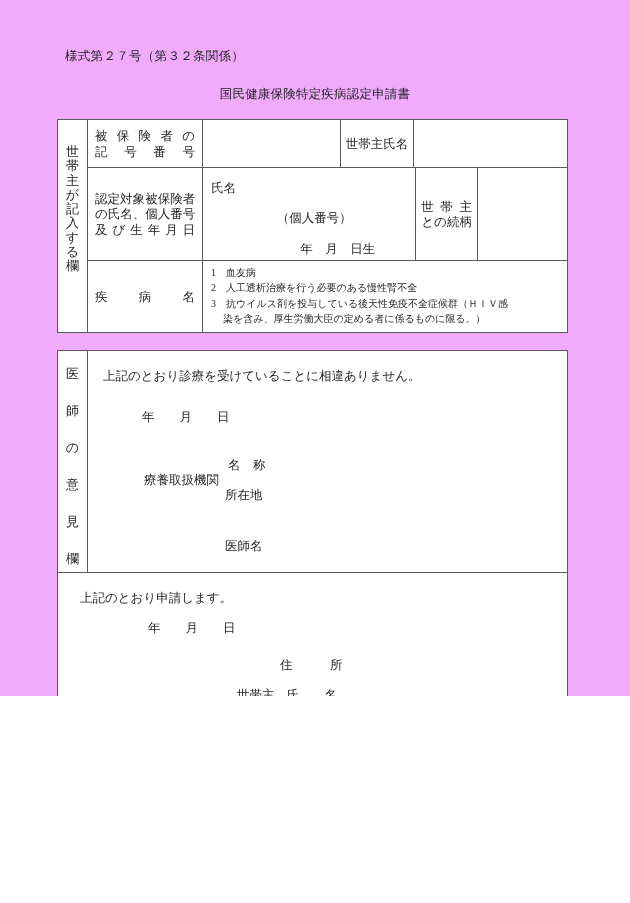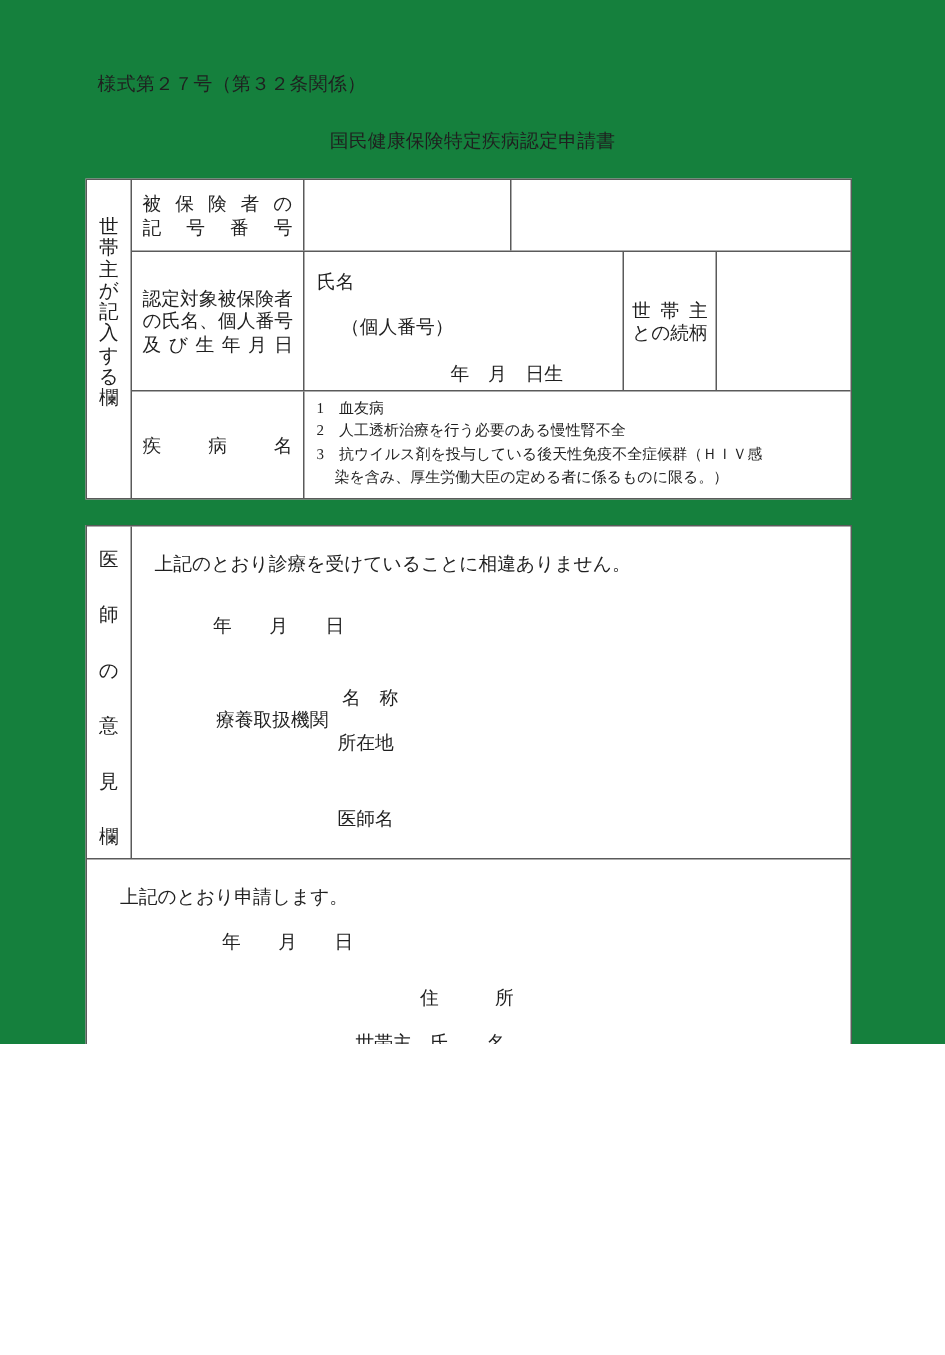--- a/index.html
+++ b/index.html
@@ -1,18 +1,18 @@
 <!DOCTYPE html>
 <html lang="ja"><head>
 <meta charset="utf-8">
 <style>
   * { margin:0; padding:0; box-sizing:border-box; }
   html,body { background:#fff; }
   .page {
-    position:relative; width:630px; height:696px; background:#15803d;
+    position:relative; width:630px; height:696px; background:#f0abfc;
     font-family:"DejaVu Serif","Liberation Serif",serif;
     color:#1f1f1f; font-size:12.5px; line-height:1.25;
     overflow:hidden;
   }
   .form-no { position:absolute; left:65px; top:48px; letter-spacing:0.3px; }
   .doc-title { position:absolute; left:0; top:86px; width:100%; text-align:center; letter-spacing:0.2px; }
 
   
   .box { position:absolute; left:57px; border:1px solid #5a5a5a; background:#fff; }
   .t1 { top:119px; width:511px; height:214px; display:flex; }
@@ -36,21 +36,21 @@
   .cell.br { border-right:1px solid #5a5a5a; }
   .label-col { flex:0 0 115px; display:flex; flex-direction:column; justify-content:center; padding:0 7px; }
   .jline { display:flex; justify-content:space-between; width:100%; line-height:1.22; }
   .c-val1 { flex:0 0 138px; }
   .c-hname { flex:0 0 73px; display:flex; align-items:center; justify-content:center; }
   .c-main2 { flex:0 0 213px; }
   .c-rel { flex:0 0 60px; display:flex; flex-direction:column; justify-content:center; padding:0 5px; }
   .c-flex { flex:1 1 auto; }
 
   .abs { position:absolute; white-space:nowrap; }
-  .pnum-line { position:absolute; left:7px; right:14px; top:42px; display:flex; justify-content:flex-start;margin-left:17px; }
+  .pnum-line { position:absolute; left:7px; right:14px; top:42px; display:flex; justify-content:center;margin-left:17px; }
   .birth-line { position:absolute; right:40px; top:73px; white-space:nowrap; }
 
   .disease-cell { flex:1 1 auto; padding:4px 8px 0 8px; font-size:10px;font-family:Liberation Serif, serif; }
   .disease-cell p { line-height:15.4px; white-space:nowrap; }
   .disease-cell p.cont { padding-left:12px; }
 
   .sec { position:relative; }
   .sec-doctor { flex:0 0 222px; border-bottom:1px solid #5a5a5a; display:flex; }
   .sec-doctor .content { position:relative; flex:1 1 auto; }
   .sec-apply { flex:1 1 auto; position:relative; }
@@ -87,20 +87,21 @@
               <span>の</span>
             </div>
           <div class="jline">
               <span>記</span>
               <span>号</span>
               <span>番</span>
               <span>号</span>
             </div>
         </div>
         <div class="cell br c-val1"></div>
+        <div class="cell br c-hname">世帯主氏名</div>
         <div class="cell c-flex"></div>
       </div>
 
       <div class="row row-2">
         <div class="cell br label-col">
           <div class="jline">
               <span>認</span>
               <span>定</span>
               <span>対</span>
               <span>象</span>

